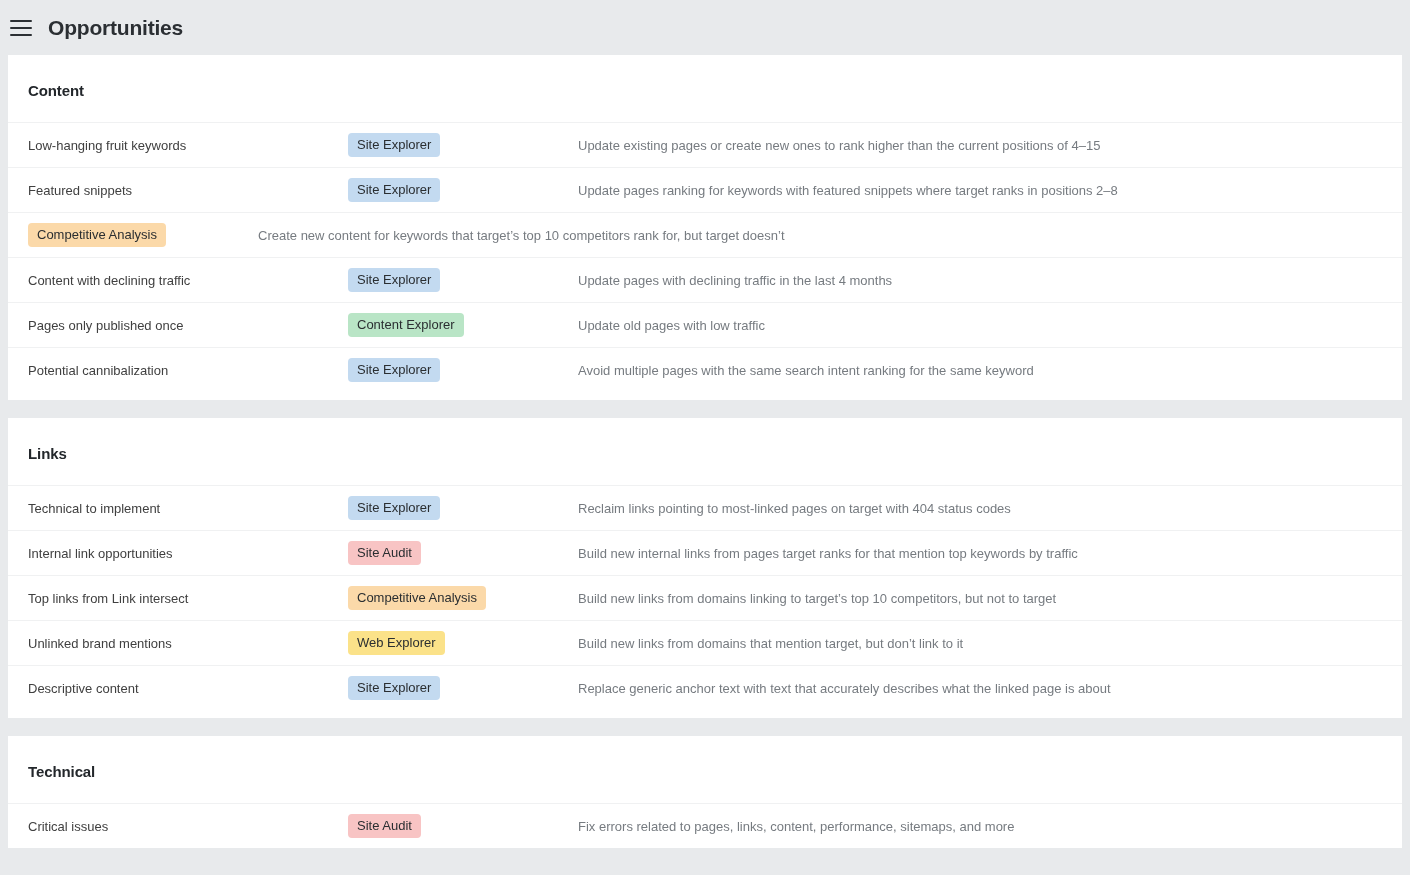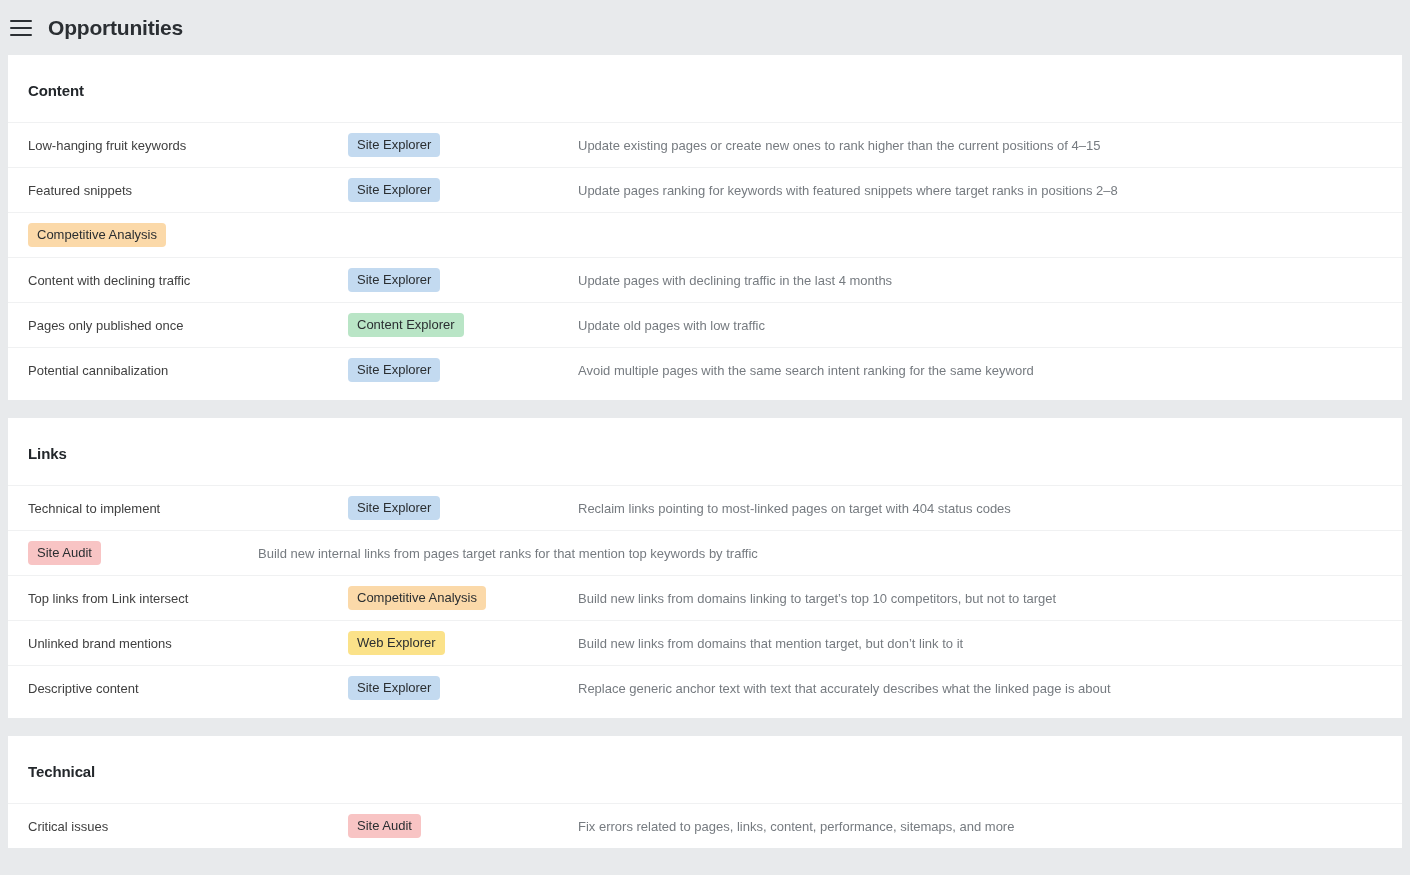--- a/index.html
+++ b/index.html
@@ -135,20 +135,21 @@
           <div class="row-name">Featured snippets</div>
           <div class="badge-cell">
             <span class="badge" style="background: rgb(195, 218, 240);">Site Explorer</span>
           </div>
           <div class="row-desc">Update pages ranking for keywords with featured snippets where target ranks in positions 2–8</div>
         </div>
         <div class="row">
           <div class="badge-cell">
             <span class="badge" style="background: rgb(251, 217, 169);">Competitive Analysis</span>
           </div>
+          <div class="row-desc">Create new content for keywords that target’s top 10 competitors rank for, but target doesn’t</div>
         </div>
         <div class="row">
           <div class="row-name">Content with declining traffic</div>
           <div class="badge-cell">
             <span class="badge" style="background: rgb(195, 218, 240);">Site Explorer</span>
           </div>
           <div class="row-desc">Update pages with declining traffic in the last 4 months</div>
         </div>
         <div class="row">
           <div class="row-name">Pages only published once</div>
@@ -170,20 +171,21 @@
       <div class="card-title">Links</div>
       <div class="rows">
         <div class="row">
           <div class="row-name">Technical to implement</div>
           <div class="badge-cell">
             <span class="badge" style="background: rgb(195, 218, 240);">Site Explorer</span>
           </div>
           <div class="row-desc">Reclaim links pointing to most-linked pages on target with 404 status codes</div>
         </div>
         <div class="row">
+          <div class="row-name">Internal link opportunities</div>
           <div class="badge-cell">
             <span class="badge" style="background: rgb(248, 196, 196);">Site Audit</span>
           </div>
           <div class="row-desc">Build new internal links from pages target ranks for that mention top keywords by traffic</div>
         </div>
         <div class="row">
           <div class="row-name">Top links from Link intersect</div>
           <div class="badge-cell">
             <span class="badge" style="background: rgb(251, 217, 169);">Competitive Analysis</span>
           </div>

